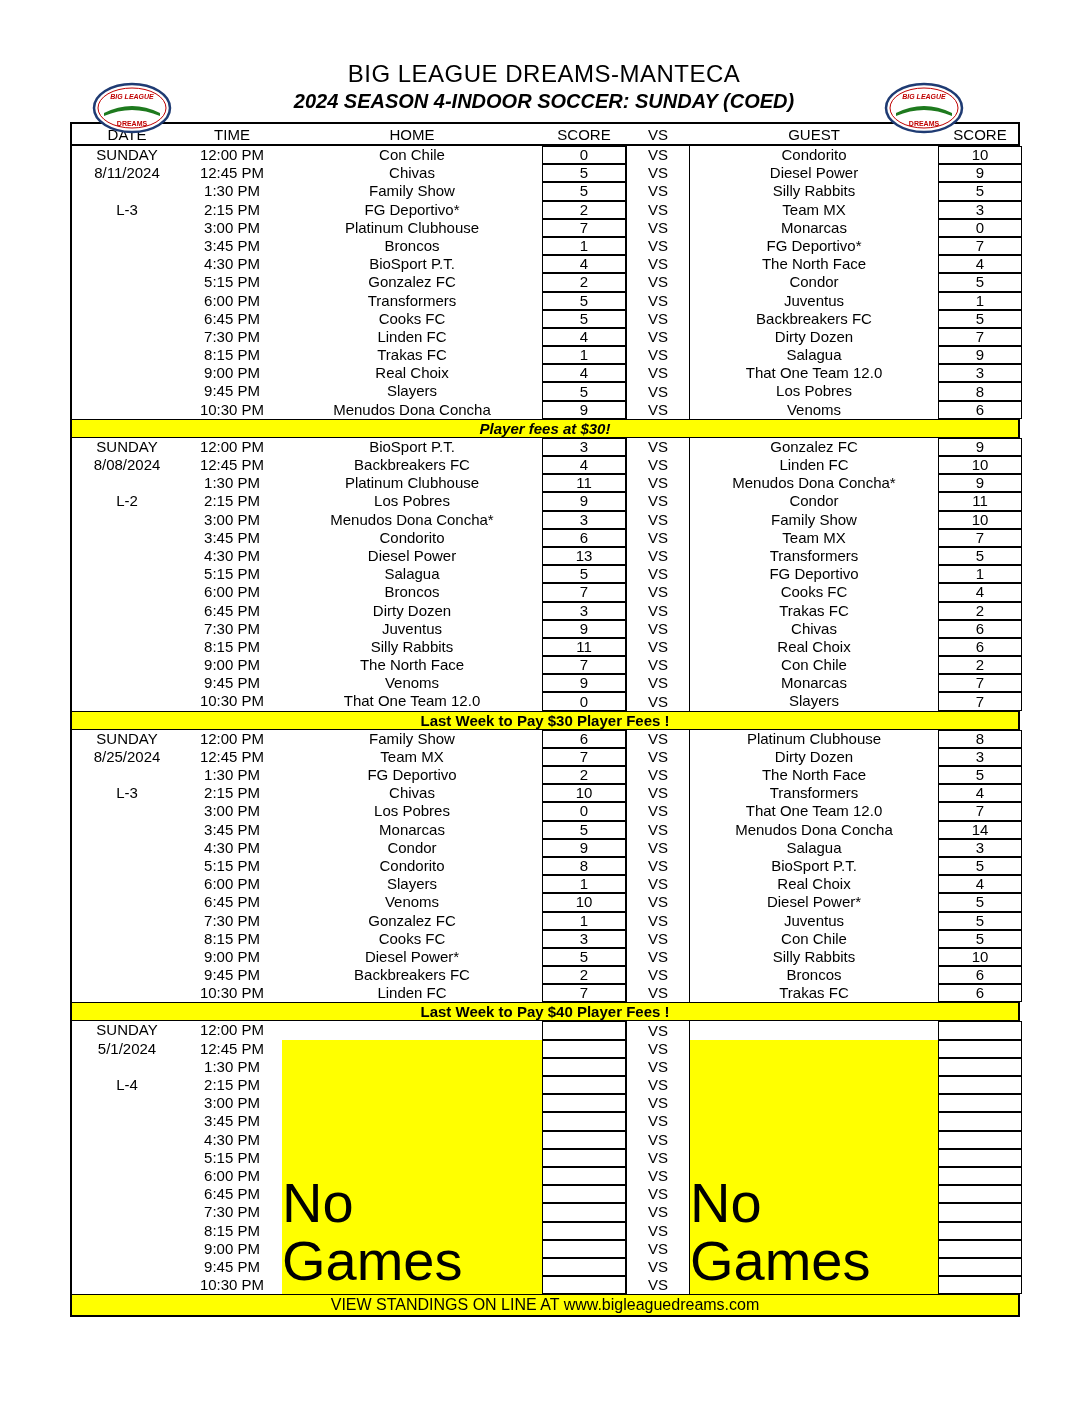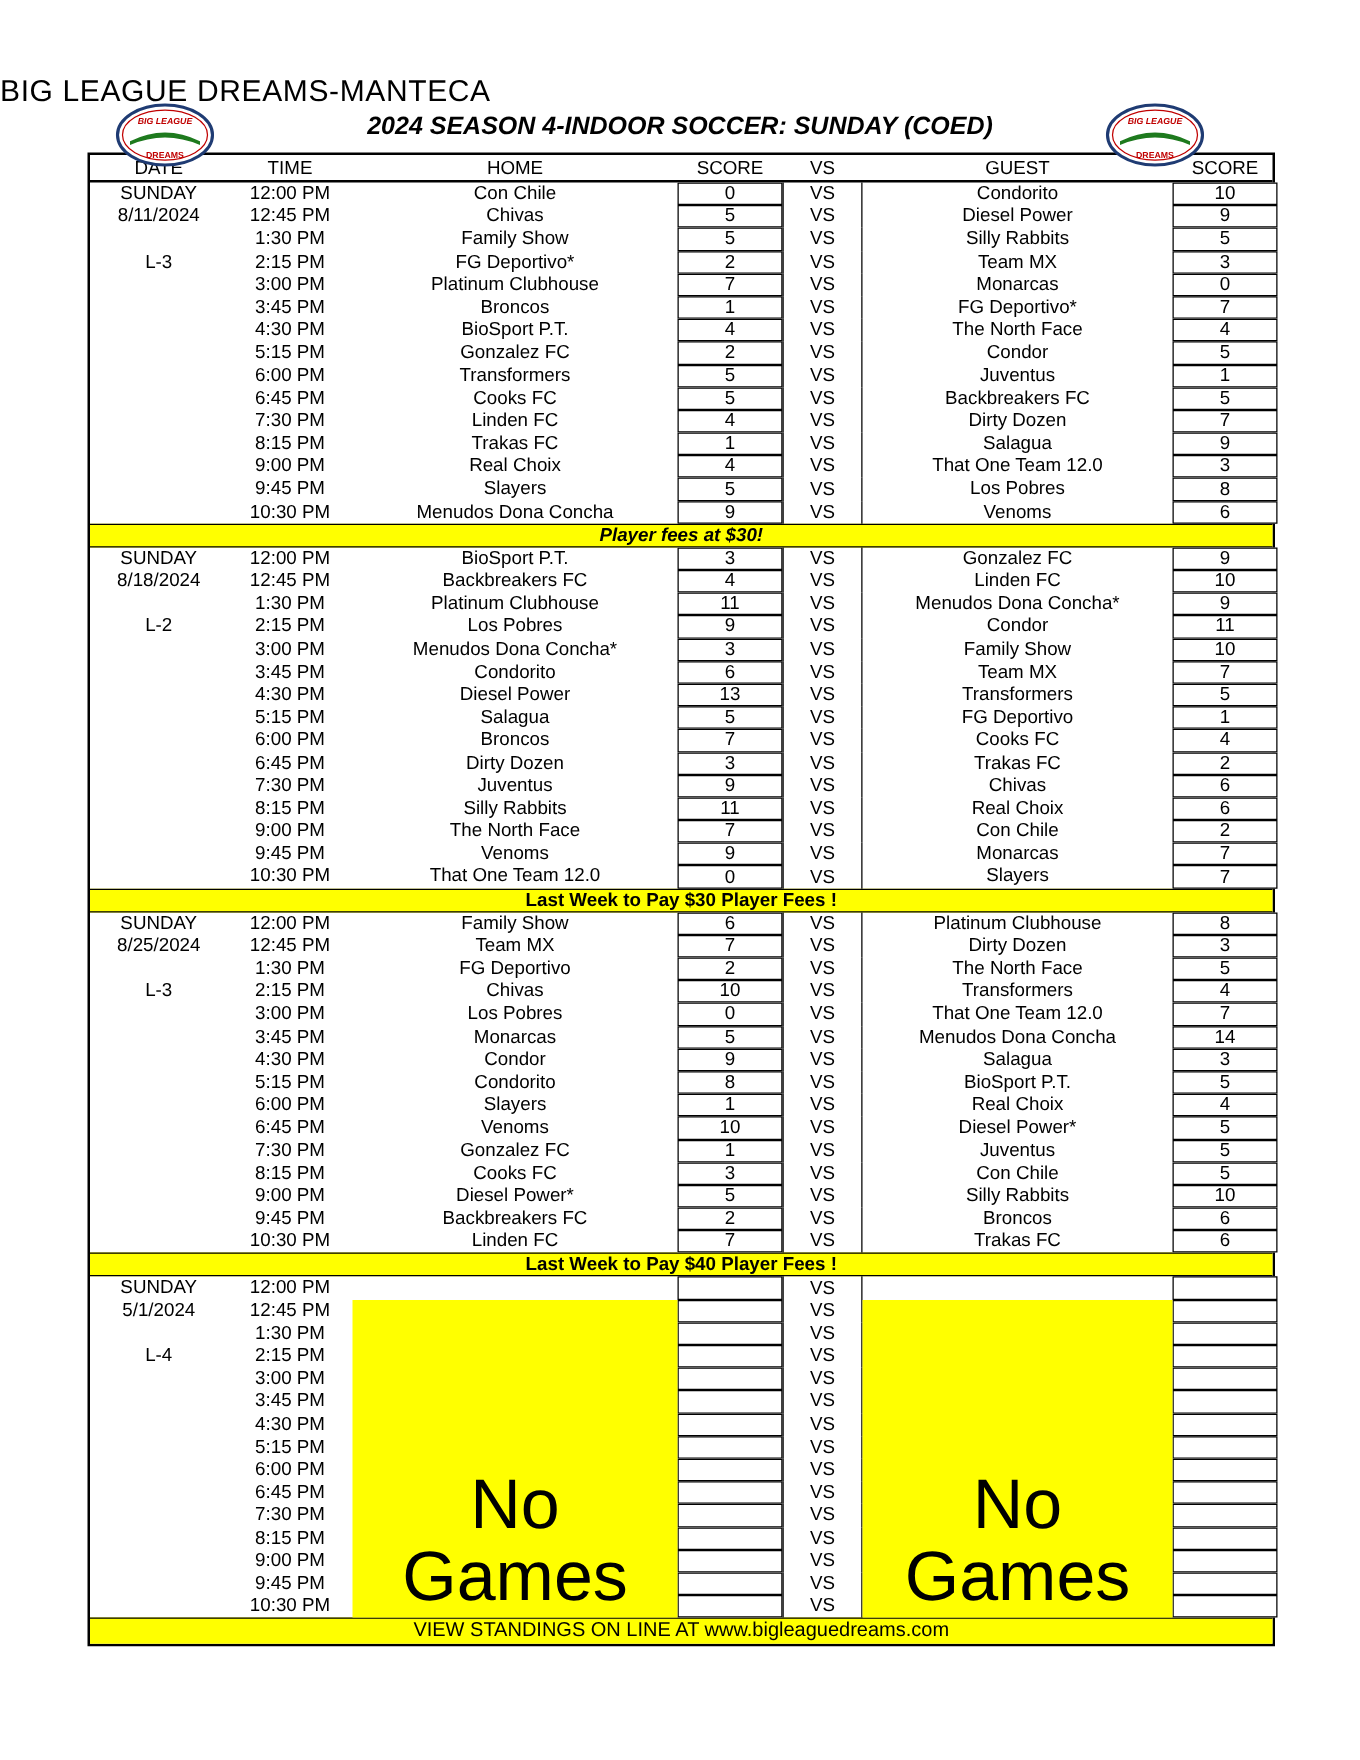--- a/index.html
+++ b/index.html
@@ -4,21 +4,21 @@
 <style>
   * { margin:0; padding:0; box-sizing:border-box; }
   html,body { background:#e8e8e8; }
   .page {
     position:relative; width:1088px; height:1408px; margin:0 auto;
     background:#ffffff; color:#000;
     font-family:"Liberation Sans", sans-serif; overflow:hidden;
   }
   .header-title {
     position:absolute; top:60px; left:0; width:100%;
-    font-size:24px; letter-spacing:0.5px;
+    text-align:center; font-size:24px; letter-spacing:0.5px;
   }
   .header-subtitle {
     position:absolute; top:90px; left:0; width:100%;
     text-align:center; font-size:20px; font-weight:bold;font-style:italic;
   }
   .logo { position:absolute; top:82px; width:80px; height:52px; z-index:5; }
   .logo.left  { left:92px; }
   .logo.right { left:884px; }
 
   .schedule-table {
@@ -48,21 +48,21 @@
     display:flex; align-items:center; justify-content:center; line-height:16px;
   }
   .vs-cell {
     border-left:1px solid #000; border-right:1px solid #000;
     display:flex; align-items:center; justify-content:center; line-height:16px;
   }
 
   .nogames-overlay {
     position:absolute; top:18.2px; height:254.8px; z-index:2;
     background:var(--banner-yellow, #FFFF00);
-    display:flex; flex-direction:column; justify-content:flex-end; align-items:center;
+    display:flex; flex-direction:column; justify-content:flex-end; align-items:flex-start;
     padding-bottom:4px;
   }
   .nogames-overlay.home  { left:210px; width:260px; }
   .nogames-overlay.guest { left:618px; width:248px; }
   .ng-line { font-size:56px; line-height:58px; color:#000; }
 
   .footer-banner {
     height:21px; line-height:20px;
     background:var(--banner-yellow, #FFFF00);
     border-top:1px solid #000;
@@ -246,21 +246,21 @@
           <div class="grid-row row">
             <div class="cell">SUNDAY</div>
             <div class="cell">12:00 PM</div>
             <div class="cell">BioSport P.T.</div>
             <div class="cell scorebox">3</div>
             <div class="cell vs-cell">VS</div>
             <div class="cell">Gonzalez FC</div>
             <div class="cell scorebox">9</div>
           </div>
           <div class="grid-row row">
-            <div class="cell">8/18/2024</div>
+            <div class="cell">8/08/2024</div>
             <div class="cell">12:45 PM</div>
             <div class="cell">Backbreakers FC</div>
             <div class="cell scorebox">4</div>
             <div class="cell vs-cell">VS</div>
             <div class="cell">Linden FC</div>
             <div class="cell scorebox">10</div>
           </div>
           <div class="grid-row row">
             <div class="cell"></div>
             <div class="cell">1:30 PM</div>

